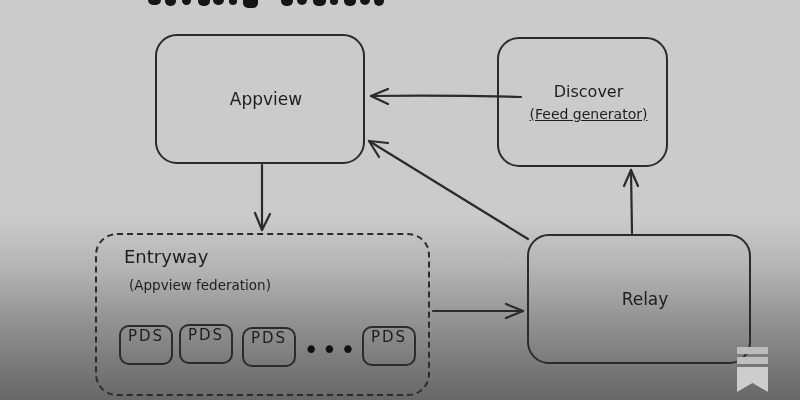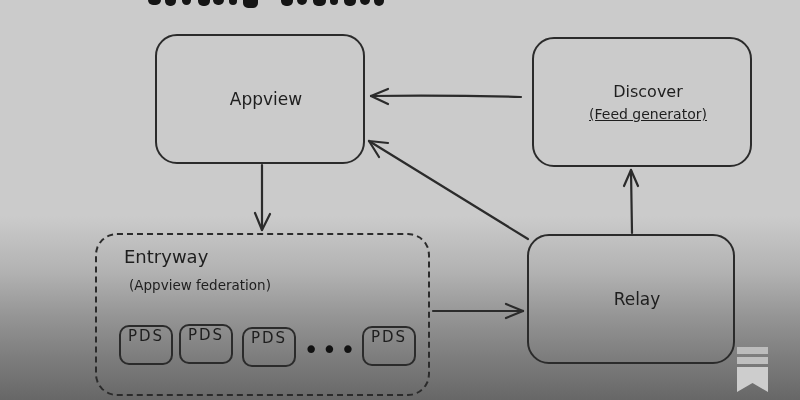--- a/index.html
+++ b/index.html
@@ -16,24 +16,24 @@
     border:2.5px solid #2b2b2b;
     background:transparent;
     display:flex;flex-direction:column;
     align-items:center;justify-content:center;
     gap:5px;text-align:center;
     border-radius:22px;
     box-sizing:border-box;
     padding-left:12px;
   }
   #appview{left:155px;top:34px;width:210px;height:130px;font-size:17px;}
-  #discover{left:532px;top:37px;width:220px;height:130px;font-size:16px;}
+  #discover{left:497px;top:37px;width:171px;height:130px;font-size:16px;}
   #discover .sub{font-size:14px;text-decoration:underline;}
   #entryway{left:95px;top:233px;width:335px;height:163px;border-style:dashed;align-items:flex-start;justify-content:flex-start;}
-  #relay{left:527px;top:234px;width:208px;height:130px;font-size:17px;}
+  #relay{left:527px;top:234px;width:224px;height:130px;font-size:17px;}
   .entry-label{position:absolute;left:27px;top:11px;font-size:18px;text-align:center;}
   .entry-sub{position:absolute;left:32px;top:42px;font-size:13.5px;}
   .pds{
     position:absolute;
     width:54px;height:40px;
     border:2px solid #2b2b2b;border-radius:10px;
     display:flex;align-items:flex-start;justify-content:center;
     font-size:15px;letter-spacing:2px;
     box-sizing:border-box;background:transparent;
   }

